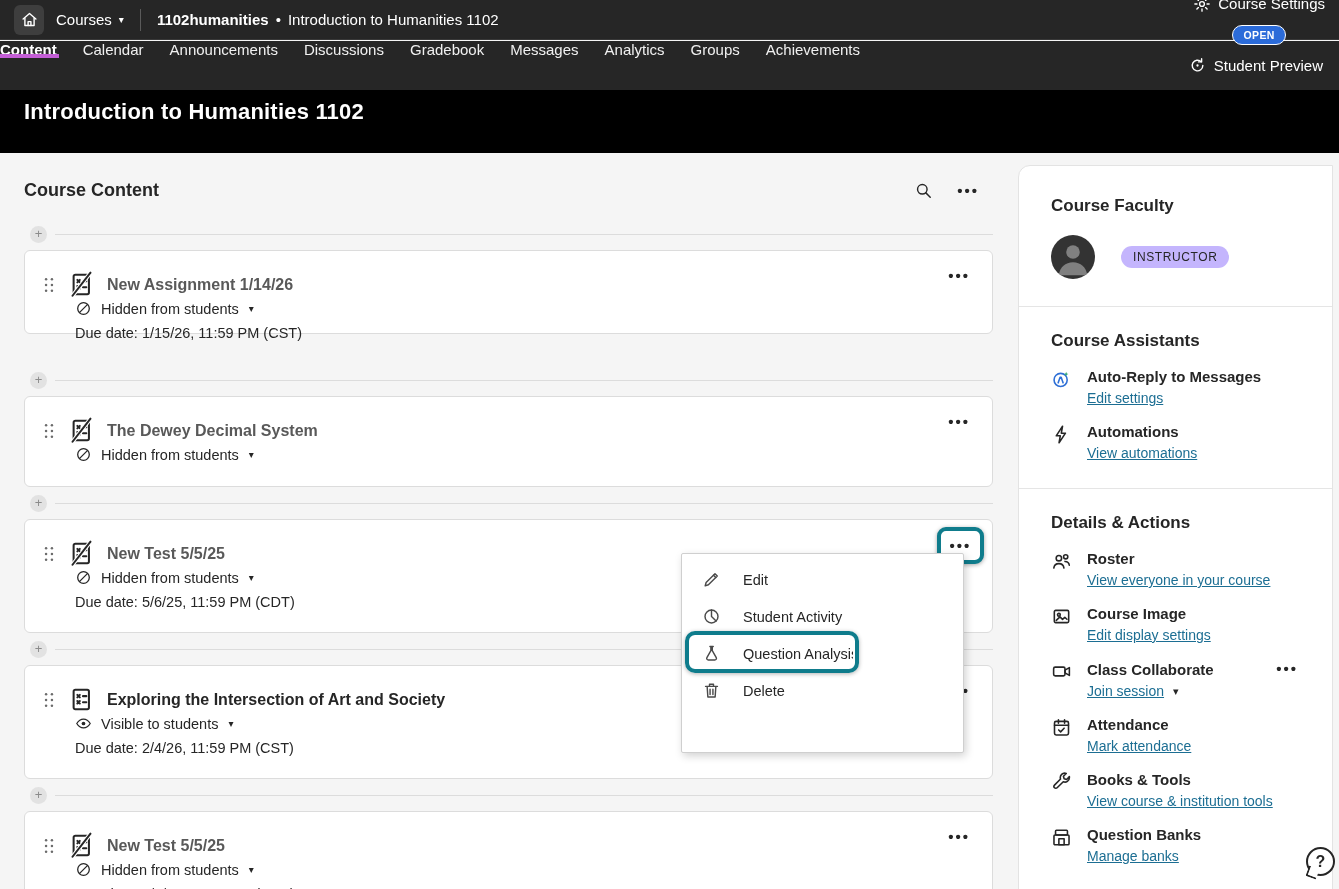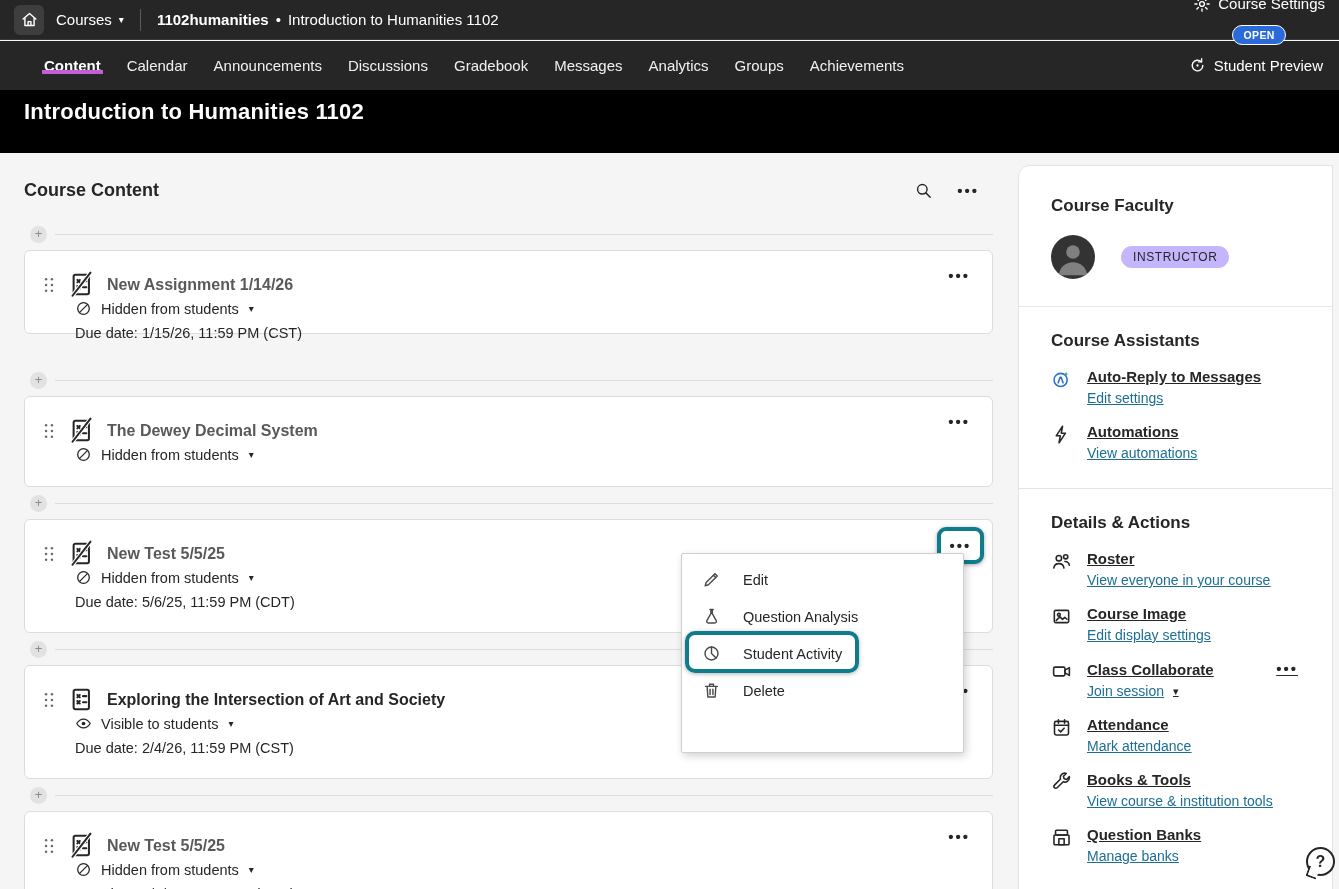--- a/index.html
+++ b/index.html
@@ -27,21 +27,21 @@
   .b-id { font-weight:700; }
   .tb-right { margin-left:auto; display:flex; align-items:center; gap:12px;flex-direction:column; }
   .course-settings { display:flex; align-items:center; gap:7px; font-size:15px; cursor:pointer; }
   .open-badge { background:var(--blue,#2b6bd9); border:1.5px solid #fff; color:#fff;
     font-size:10.5px; font-weight:700; letter-spacing:.4px;
     padding:3px 10px; border-radius:11px; cursor:pointer; }
 
   
   .navbar { position:absolute; top:41px; left:0; right:0; height:49px;
     background:#262626; display:flex; align-items:stretch; z-index:29; color:#f0f0f0; }
-  .tabs { display:flex; align-items:center; padding-left:20px; gap:26px;margin-left:24px; }
+  .tabs { display:flex; align-items:flex-start; gap:26px; }
   .tab { display:flex; align-items:center; font-size:15px; position:relative; cursor:pointer; white-space:nowrap; }
   .tab.active { font-weight:700; color:#fff; }
   .tab.active::after { content:""; position:absolute; left:-2px; right:-2px; bottom:0;
     height:4px; background:var(--purple,#c45ed6); }
   .student-preview { margin-left:auto; margin-right:16px; display:flex; align-items:center;
     gap:8px; font-size:15px; cursor:pointer; color:#fff; }
 
   
   .title-band { position:absolute; top:90px; left:0; right:0; height:63px; background:#000;
     display:flex; align-items:flex-start; padding:9px 24px 0 24px; z-index:28; }
@@ -98,21 +98,21 @@
   .sb-heading { font-size:17px; font-weight:700; color:#262626; }
   .sb-heading.first { padding-top:30px; }
   .faculty-row { margin-top:19px; display:flex; align-items:center; gap:26px; }
   .avatar { width:44px; height:44px; border-radius:50%; background:#333; overflow:hidden; cursor:pointer; flex:none; }
   .role-badge { background:#c4b5fd; border-radius:11px; padding:4px 12px;
     font-size:12px; font-weight:400; letter-spacing:.6px; color:#262626; }
   .sb-divider { border-top:1px solid #e5e5e5; margin:27px -20px 0 -32px; }
   .sb-section-heading { margin-top:24px; }
   .sb-row { display:flex; gap:15px; margin-top:17px; align-items:flex-start; }
   .sb-icon { width:21px; padding-top:1px; color:#262626; }
-  .sb-body { flex:1;text-decoration:underline; }
+  .sb-body { flex:1; }
   .sb-label-line { display:flex; align-items:center; }
   .sb-label { font-size:15px; font-weight:700; color:#262626; }
   .sb-options { margin-left:auto; margin-right:14px; cursor:pointer; }
   .sb-link-line { margin-top:5px; display:flex; align-items:center; gap:9px; }
   .sb-link { font-size:14px; color:var(--link,#1c6e93); text-decoration:underline; cursor:pointer; }
   .sb-link-line .caret { color:#262626; font-size:11px; cursor:pointer; }
 
   
   .help-btn { position:absolute; left:1306px; top:847px; width:29px; height:29px;
     border:2.2px solid #262626; border-radius:50%; background:#fff; z-index:40;
@@ -386,30 +386,30 @@
 <div class="ctx-menu" id="context-menu">
     <div class="menu-item">
       <svg class="ic " width="19" height="19" viewBox="0 0 24 24" fill="none" stroke="currentColor" stroke-width="1.8" stroke-linecap="round" stroke-linejoin="round">
         <path d="M4 20l1.2-4.2L16.4 4.6l2.9 2.9L8.1 18.7 4 20z"></path>
         <path d="M14.5 6.5l2.9 2.9"></path>
       </svg>
       <span>Edit</span>
     </div>
     <div class="menu-item">
       <svg class="ic " width="19" height="19" viewBox="0 0 24 24" fill="none" stroke="currentColor" stroke-width="1.8" stroke-linecap="round" stroke-linejoin="round">
-        <path d="M10 3.2h4.2M11.2 3.2v5.2l-5 8.8a2.1 2.1 0 0 0 1.8 3.1h8.2a2.1 2.1 0 0 0 1.8-3.1l-5-8.8V3.2"></path>
-      </svg>
-      <span>Question Analysis</span>
-    </div>
-    <div class="menu-item">
-      <svg class="ic " width="19" height="19" viewBox="0 0 24 24" fill="none" stroke="currentColor" stroke-width="1.8" stroke-linecap="round" stroke-linejoin="round">
         <circle cx="12" cy="12" r="8.2"></circle>
         <path d="M12 12V3.8M12 12l5.8 5.8"></path>
       </svg>
       <span>Student Activity</span>
+    </div>
+    <div class="menu-item">
+      <svg class="ic " width="19" height="19" viewBox="0 0 24 24" fill="none" stroke="currentColor" stroke-width="1.8" stroke-linecap="round" stroke-linejoin="round">
+        <path d="M10 3.2h4.2M11.2 3.2v5.2l-5 8.8a2.1 2.1 0 0 0 1.8 3.1h8.2a2.1 2.1 0 0 0 1.8-3.1l-5-8.8V3.2"></path>
+      </svg>
+      <span>Question Analysis</span>
     </div>
     <div class="menu-item">
       <svg class="ic " width="19" height="19" viewBox="0 0 24 24" fill="none" stroke="currentColor" stroke-width="1.8" stroke-linecap="round" stroke-linejoin="round">
         <path d="M4.5 6.8h15M9.5 6.8V4.2h5v2.6M6.5 6.8l.9 13.4h9.2l.9-13.4M10.2 10.5v6.5M13.8 10.5v6.5"></path>
       </svg>
       <span>Delete</span>
     </div>
     <div class="menu-hl"></div>
   </div>
 

